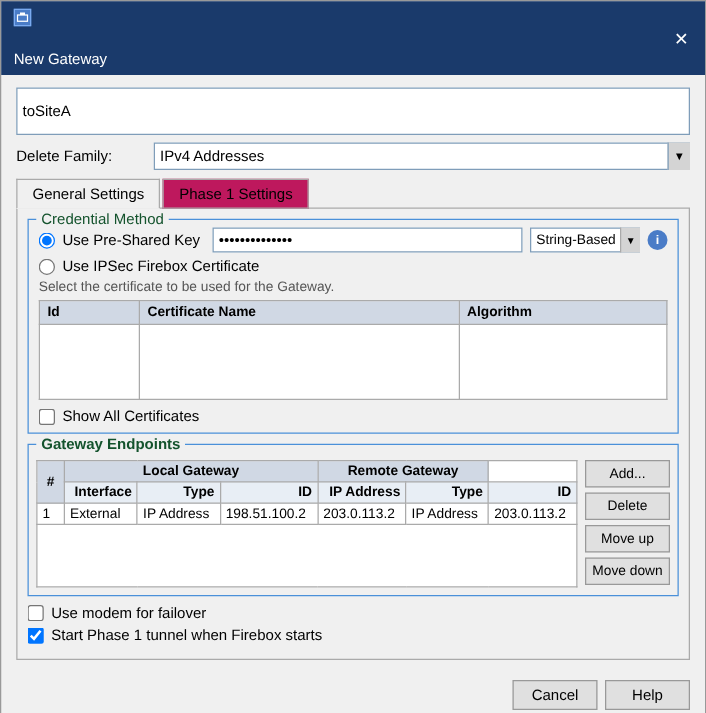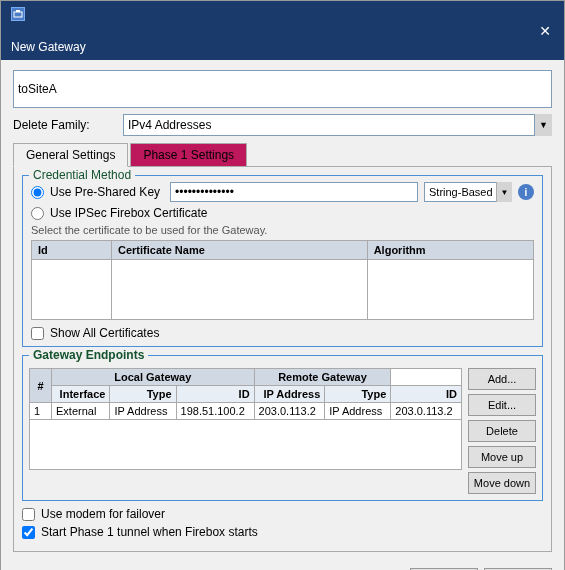--- a/index.html
+++ b/index.html
@@ -469,21 +469,20 @@
                   </tr>
                   <tr>
                     <td colspan="7" style="height:50px;"></td>
                   </tr>
                 </tbody>
               </table>
             </div>
 
             <div class="gw-buttons">
               <button class="gw-btn">Add...</button>
-              <button class="gw-btn">Edit...</button>
               <button class="gw-btn">Delete</button>
               <button class="gw-btn">Move up</button>
               <button class="gw-btn">Move down</button>
             </div>
           </div>
         </div>
 
         <div class="bottom-options">
           <div class="bottom-check-row">
             <input type="checkbox" id="modem" style="">

